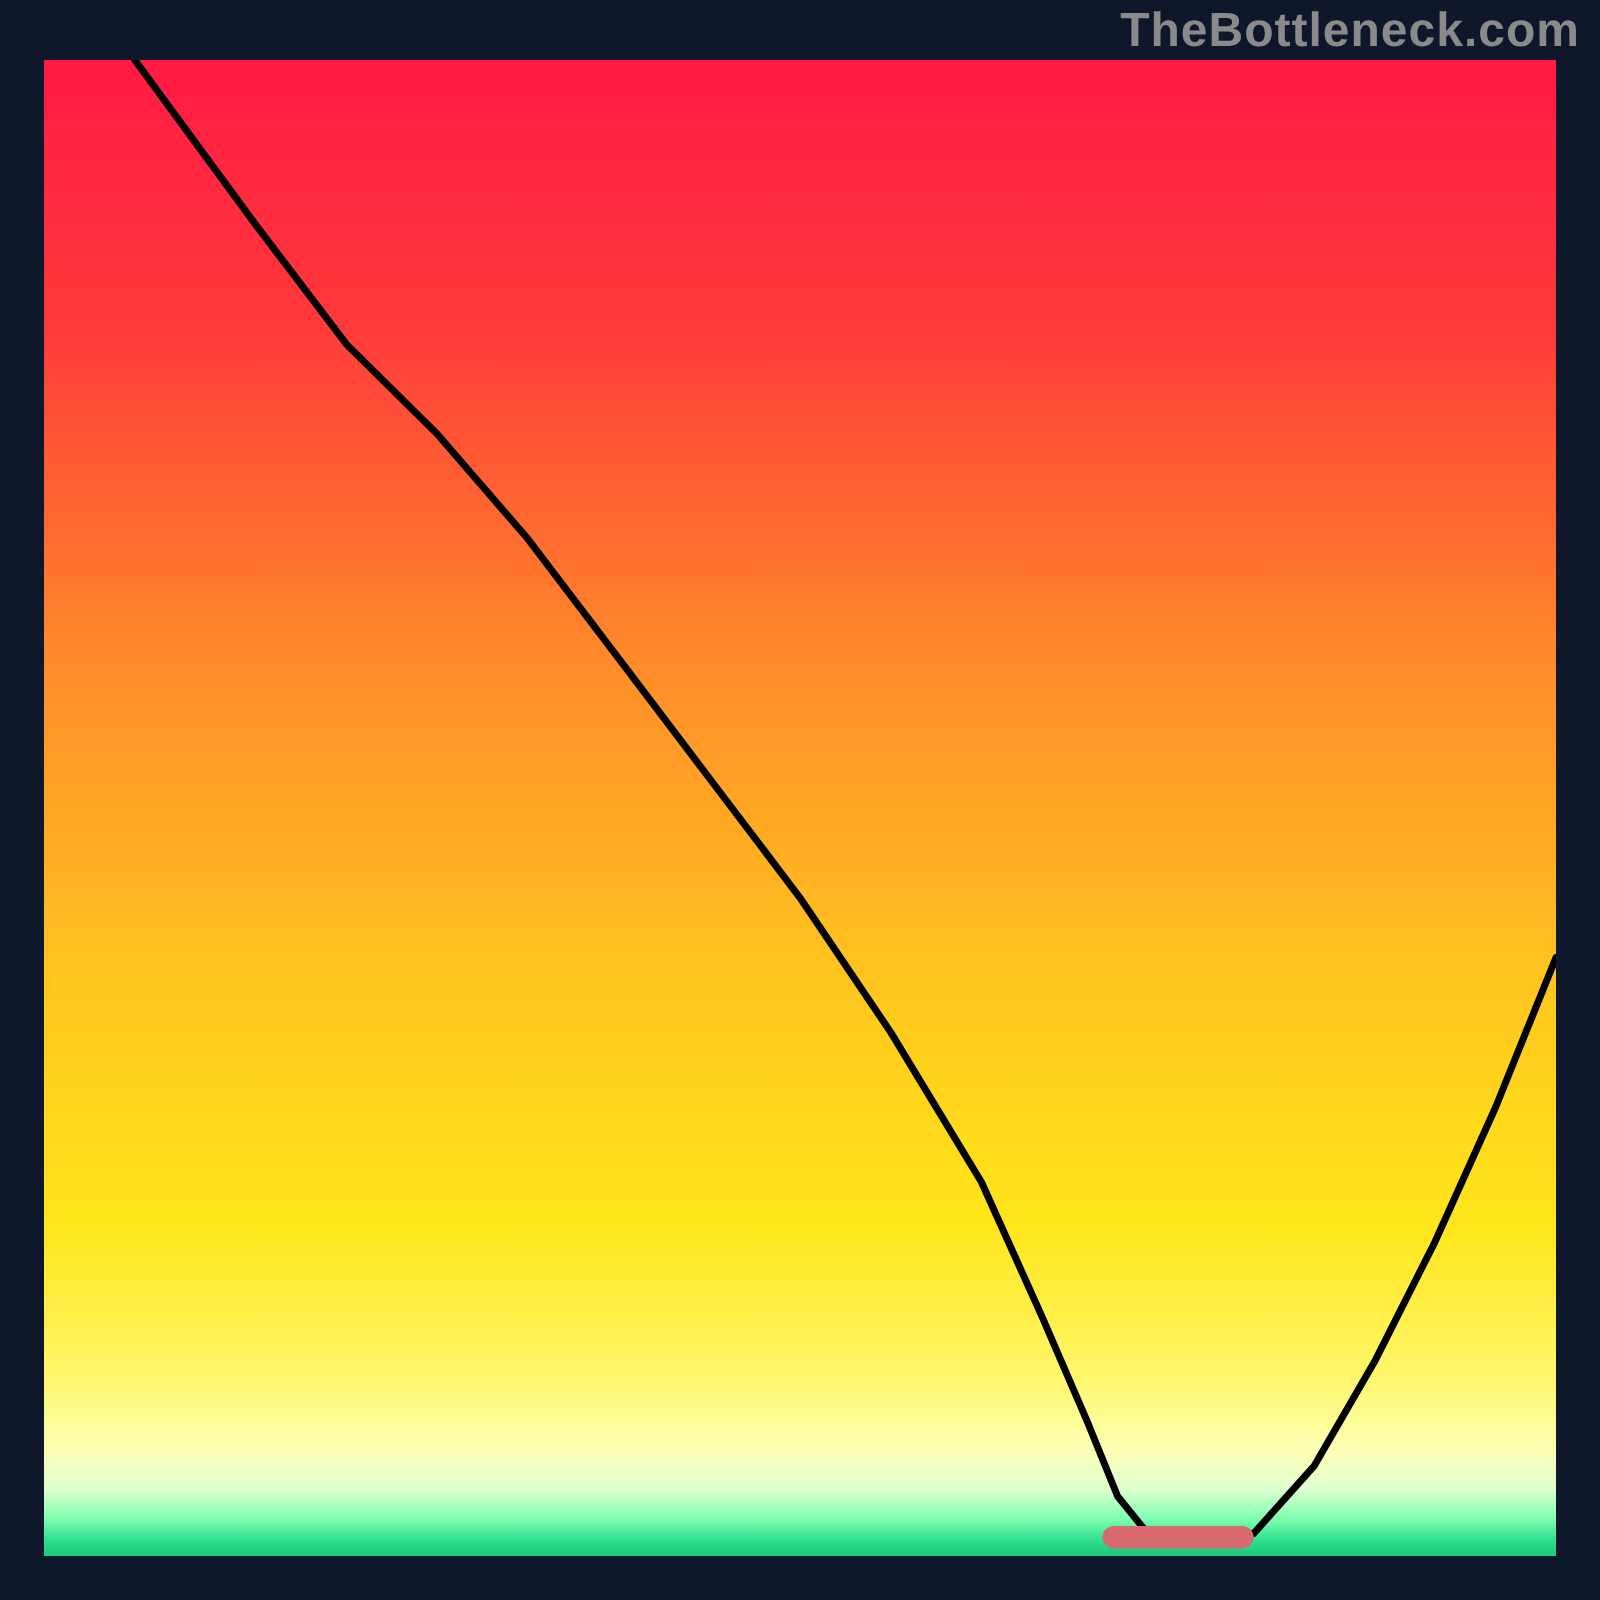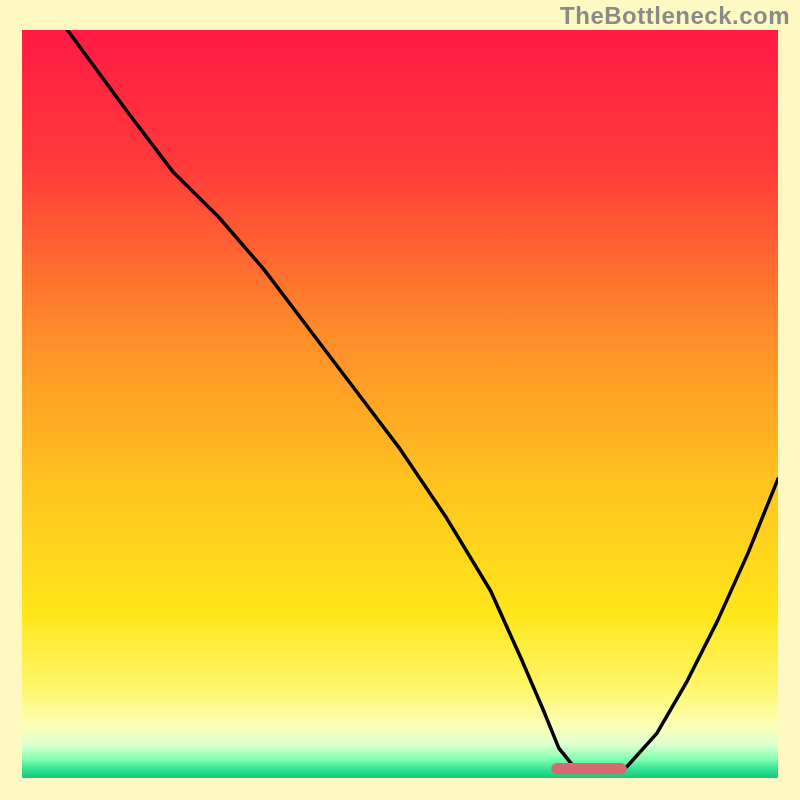--- a/index.html
+++ b/index.html
@@ -9,21 +9,21 @@
     height: 800px;
     background: #000;
     overflow: hidden;
   }
   .frame {
     position: absolute;
     left: 0;
     top: 0;
     width: 800px;
     height: 800px;
-    background: #fef9c3;
+    background: #0f172a;
   }
   .watermark {
     position: absolute;
     top: 2px;
     right: 10px;
     font-family: Arial, Helvetica, sans-serif;
     font-size: 24px;
     font-weight: 600;
     color: #8a8a8a;
     letter-spacing: 0.5px;

